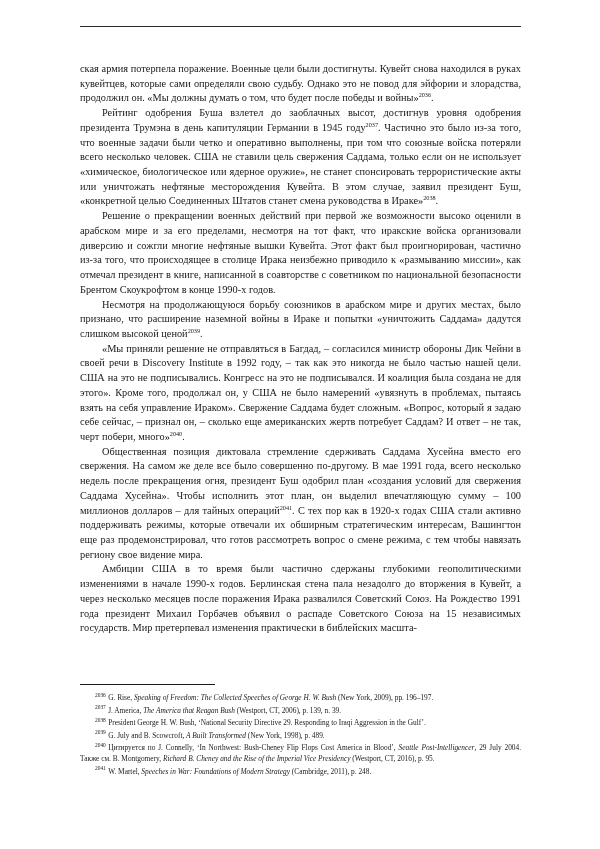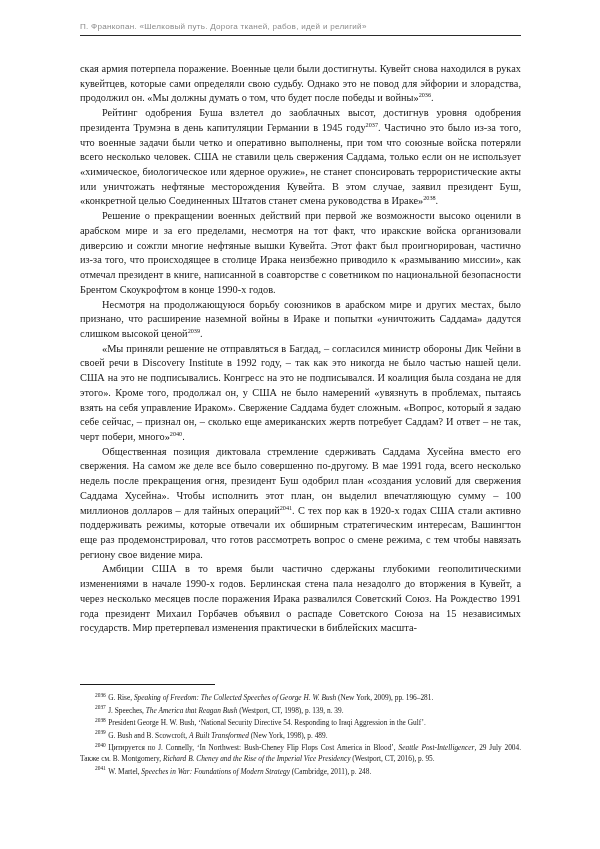--- a/index.html
+++ b/index.html
@@ -109,40 +109,39 @@
     font-size: 8.4px;
     color: #2a2a2a;
   }
 </style>
 </head>
 <body>
 
 <div class="page">
 
   <div class="running-head">
-    <div class="running-head-text">П. Франкопан.  «Шелковый путь. Дорога тканей, рабов, идей и религий»</div>
     <div class="header-rule"></div>
   </div>
 
   <div class="body-block" id="body-block">
       <p class="para cont">ская армия потерпела поражение. Военные цели были достигнуты. Кувейт снова находился в руках кувейтцев, которые сами определяли свою судьбу. Однако это не повод для эйфории и злорадства, продолжил он. «Мы должны думать о том, что будет после победы и войны»<sup class="fn">2036</sup>.</p>
       <p class="para">Рейтинг одобрения Буша взлетел до заоблачных высот, достигнув уровня одобрения президента Трумэна в день капитуляции Германии в 1945 году<sup class="fn">2037</sup>. Частично это было из-за того, что военные задачи были четко и оперативно выполнены, при том что союзные войска потеряли всего несколько человек. США не ставили цель свержения Саддама, только если он не использует «химическое, биологическое или ядерное оружие», не станет спонсировать террористические акты или уничтожать нефтяные месторождения Кувейта. В этом случае, заявил президент Буш, «конкретной целью Соединенных Штатов станет смена руководства в Ираке»<sup class="fn">2038</sup>.</p>
       <p class="para">Решение о прекращении военных действий при первой же возможности высоко оценили в арабском мире и за его пределами, несмотря на тот факт, что иракские войска организовали диверсию и сожгли многие нефтяные вышки Кувейта. Этот факт был проигнорирован, частично из-за того, что происходящее в столице Ирака неизбежно приводило к «размыванию миссии», как отмечал президент в книге, написанной в соавторстве с советником по национальной безопасности Брентом Скоукрофтом в конце 1990-х годов.</p>
       <p class="para">Несмотря на продолжающуюся борьбу союзников в арабском мире и других местах, было признано, что расширение наземной войны в Ираке и попытки «уничтожить Саддама» дадутся слишком высокой ценой<sup class="fn">2039</sup>.</p>
       <p class="para">«Мы приняли решение не отправляться в Багдад, – согласился министр обороны Дик Чейни в своей речи в Discovery Institute в 1992 году, – так как это никогда не было частью нашей цели. США на это не подписывались. Конгресс на это не подписывался. И коалиция была создана не для этого». Кроме того, продолжал он, у США не было намерений «увязнуть в проблемах, пытаясь взять на себя управление Ираком». Свержение Саддама будет сложным. «Вопрос, который я задаю себе сейчас, – признал он, – сколько еще американских жертв потребует Саддам? И ответ – не так, черт побери, много»<sup class="fn">2040</sup>.</p>
       <p class="para">Общественная позиция диктовала стремление сдерживать Саддама Хусейна вместо его свержения. На самом же деле все было совершенно по-другому. В мае 1991 года, всего несколько недель после прекращения огня, президент Буш одобрил план «создания условий для свержения Саддама Хусейна». Чтобы исполнить этот план, он выделил впечатляющую сумму – 100 миллионов долларов – для тайных операций<sup class="fn">2041</sup>. С тех пор как в 1920-х годах США стали активно поддерживать режимы, которые отвечали их обширным стратегическим интересам, Вашингтон еще раз продемонстрировал, что готов рассмотреть вопрос о смене режима, с тем чтобы навязать региону свое видение мира.</p>
       <p class="para">Амбиции США в то время были частично сдержаны глубокими геополитическими изменениями в начале 1990-х годов. Берлинская стена пала незадолго до вторжения в Кувейт, а через несколько месяцев после поражения Ирака развалился Советский Союз. На Рождество 1991 года президент Михаил Горбачев объявил о распаде Советского Союза на 15 независимых государств. Мир претерпевал изменения практически в библейских масшта-</p>
     </div>
 
   <div class="footnote-area">
     <div class="fn-rule"></div>
     <div id="fn-list">
-        <p class="fn-item"><span class="marker">2036</span><span>G. Rise, </span><i>Speaking of Freedom: The Collected Speeches of George H. W. Bush</i><span> (New York, 2009), pp. 196–281.</span></p>
-        <p class="fn-item"><span class="marker">2037</span><span>J. Speeches, </span><i>The America that Reagan Bush</i><span> (Westport, CT, 1998), p. 139, n. 39.</span></p>
-        <p class="fn-item"><span class="marker">2038</span><span>President George H. W. Bush, ‘National Security Directive 54. Responding to Iraqi Aggression in the Gulf’.</span></p>
-        <p class="fn-item"><span class="marker">2039</span><span>G. Bush and B. Scowcroft, </span><i>A Built Transformed</i><span> (New York, 1998), p. 489.</span></p>
+        <p class="fn-item"><span class="marker">2036</span><span>G. Rise, </span><i>Speaking of Freedom: The Collected Speeches of George H. W. Bush</i><span> (New York, 2009), pp. 196–197.</span></p>
+        <p class="fn-item"><span class="marker">2037</span><span>J. America, </span><i>The America that Reagan Bush</i><span> (Westport, CT, 2006), p. 139, n. 39.</span></p>
+        <p class="fn-item"><span class="marker">2038</span><span>President George H. W. Bush, ‘National Security Directive 29. Responding to Iraqi Aggression in the Gulf’.</span></p>
+        <p class="fn-item"><span class="marker">2039</span><span>G. July and B. Scowcroft, </span><i>A Built Transformed</i><span> (New York, 1998), p. 489.</span></p>
         <p class="fn-item"><span class="marker">2040</span><span>Цитируется по J. Connelly, ‘In Northwest: Bush-Cheney Flip Flops Cost America in Blood’, </span><i>Seattle Post-Intelligencer</i><span>, 29 July 2004. Также см. B. Montgomery, </span><i>Richard B. Cheney and the Rise of the Imperial Vice Presidency</i><span> (Westport, CT, 2016), p. 95.</span></p>
         <p class="fn-item"><span class="marker">2041</span><span>W. Martel, </span><i>Speeches in War: Foundations of Modern Strategy</i><span> (Cambridge, 2011), p. 248.</span></p>
       </div>
   </div>
 
 
 </div>
 
 </body></html>

